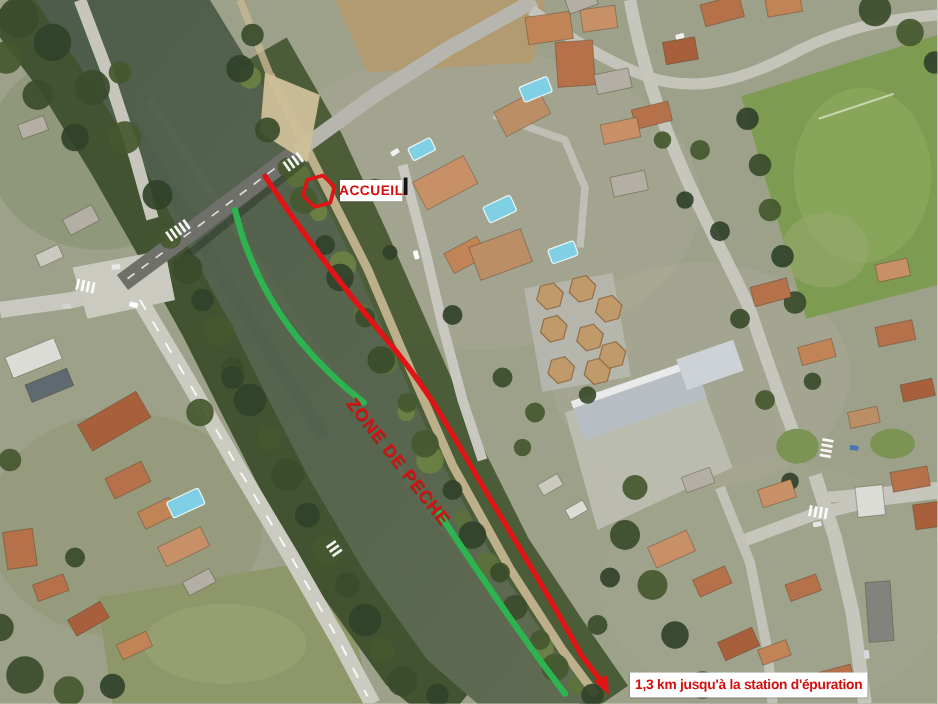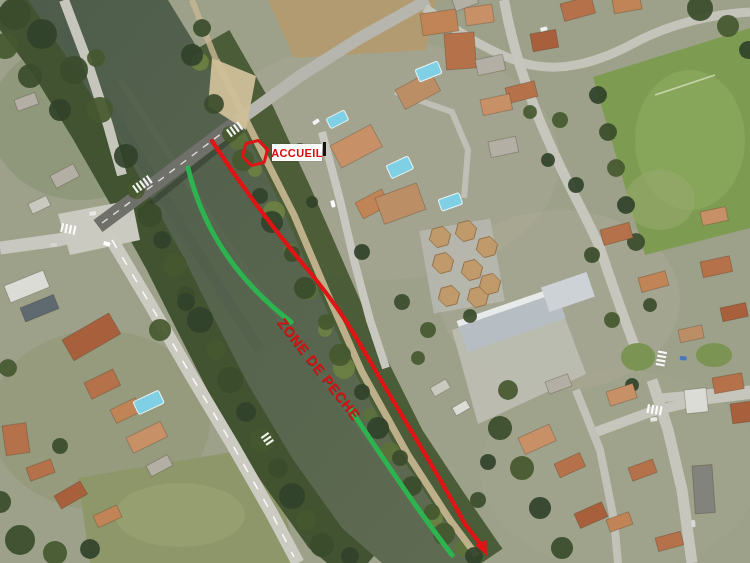--- a/index.html
+++ b/index.html
@@ -319,13 +319,14 @@
     <path d="M188,168 C202,226 234,278 291,322" stroke="#2db34f" stroke-width="5" stroke-linecap="round" fill="none"></path>
     <path d="M351,410 C376,448 416,508 452,555" stroke="#2db34f" stroke-width="5" stroke-linecap="round" fill="none"></path>
     <path d="M212,141 C246,193 276,232 308,270 C338,306 352,330 374,368 C398,410 436,470 465,524 L481,545" stroke="#e01414" stroke-width="4.2" stroke-linecap="round" fill="none"></path>
     <polygon points="487,556 486.3,539.8 475.1,545" fill="#e01414"></polygon>
     <polygon points="267.6,149.6 264.2,162.2 251.6,165.6 242.4,156.4 245.8,143.8 258.4,140.4" stroke="#e01414" stroke-width="3" stroke-linejoin="round" fill="none"></polygon>
   </svg>
 
   <div class="map-label accueil">ACCUEIL</div>
   <div class="cursor-tick"></div>
   <div class="zone-text">ZONE DE PECHE</div>
+  <div class="map-label distance">1,3 km jusqu'à la station d'épuration</div>
 </div>
 
 </body></html>

